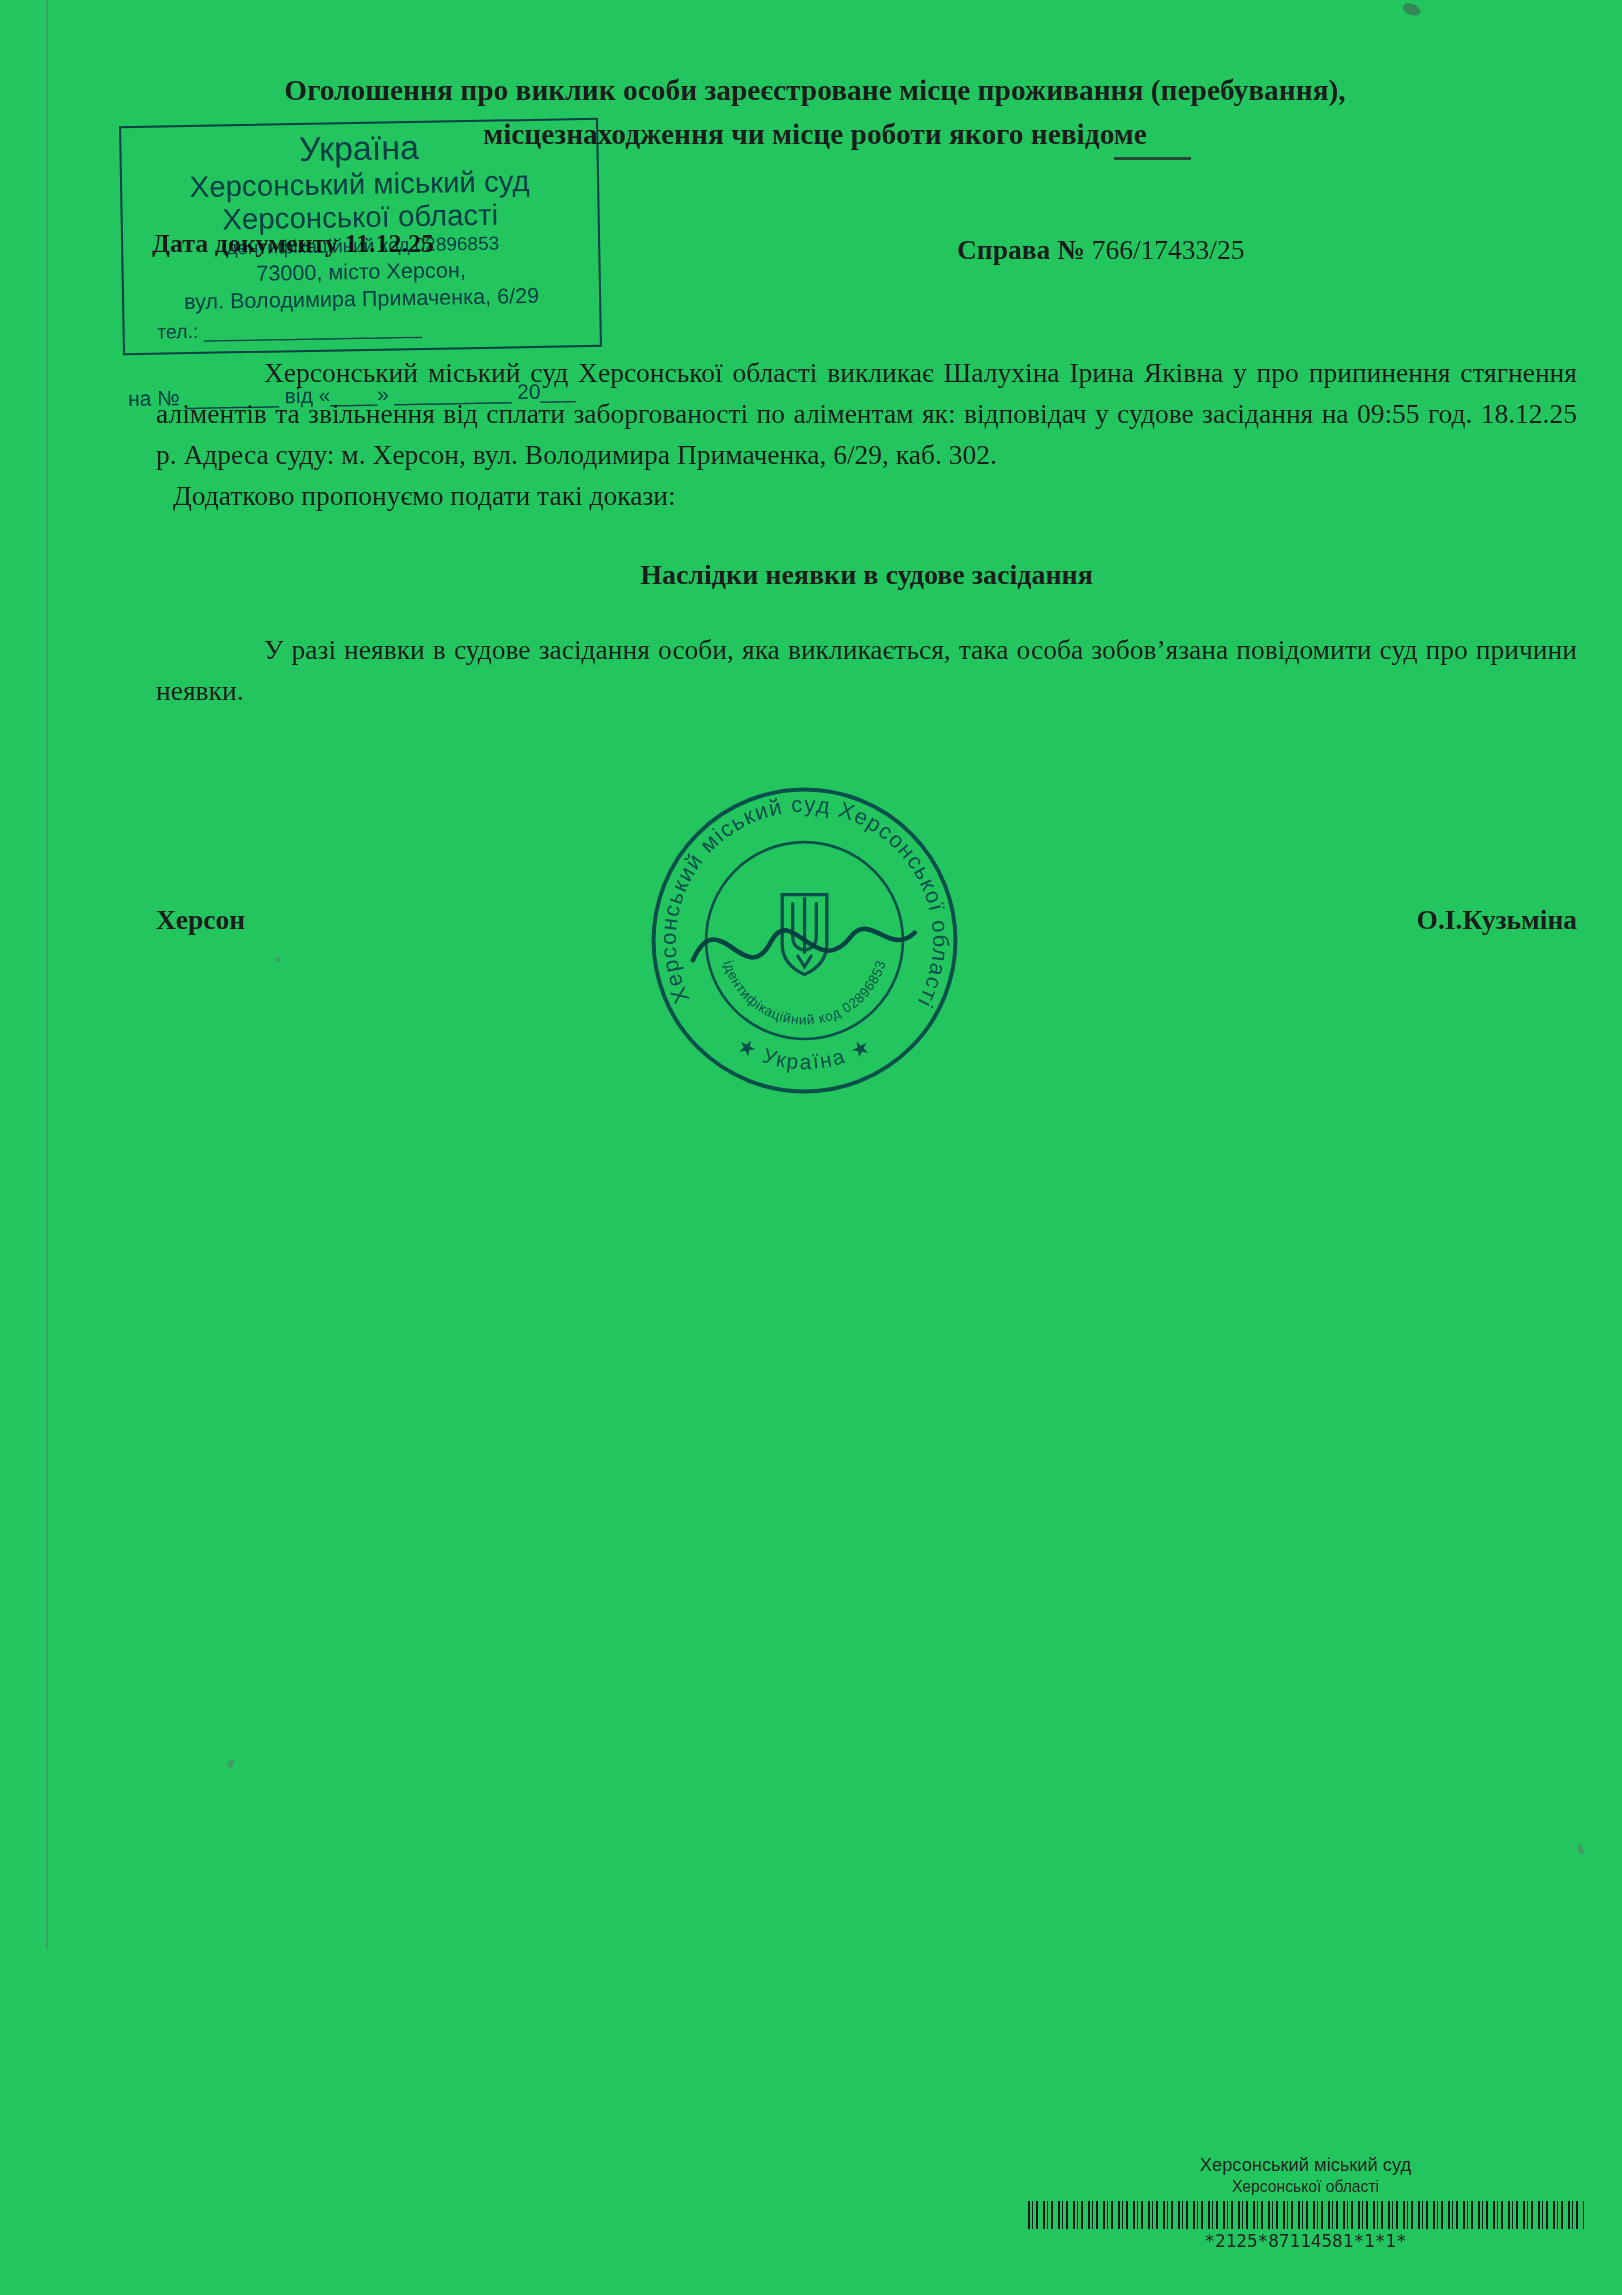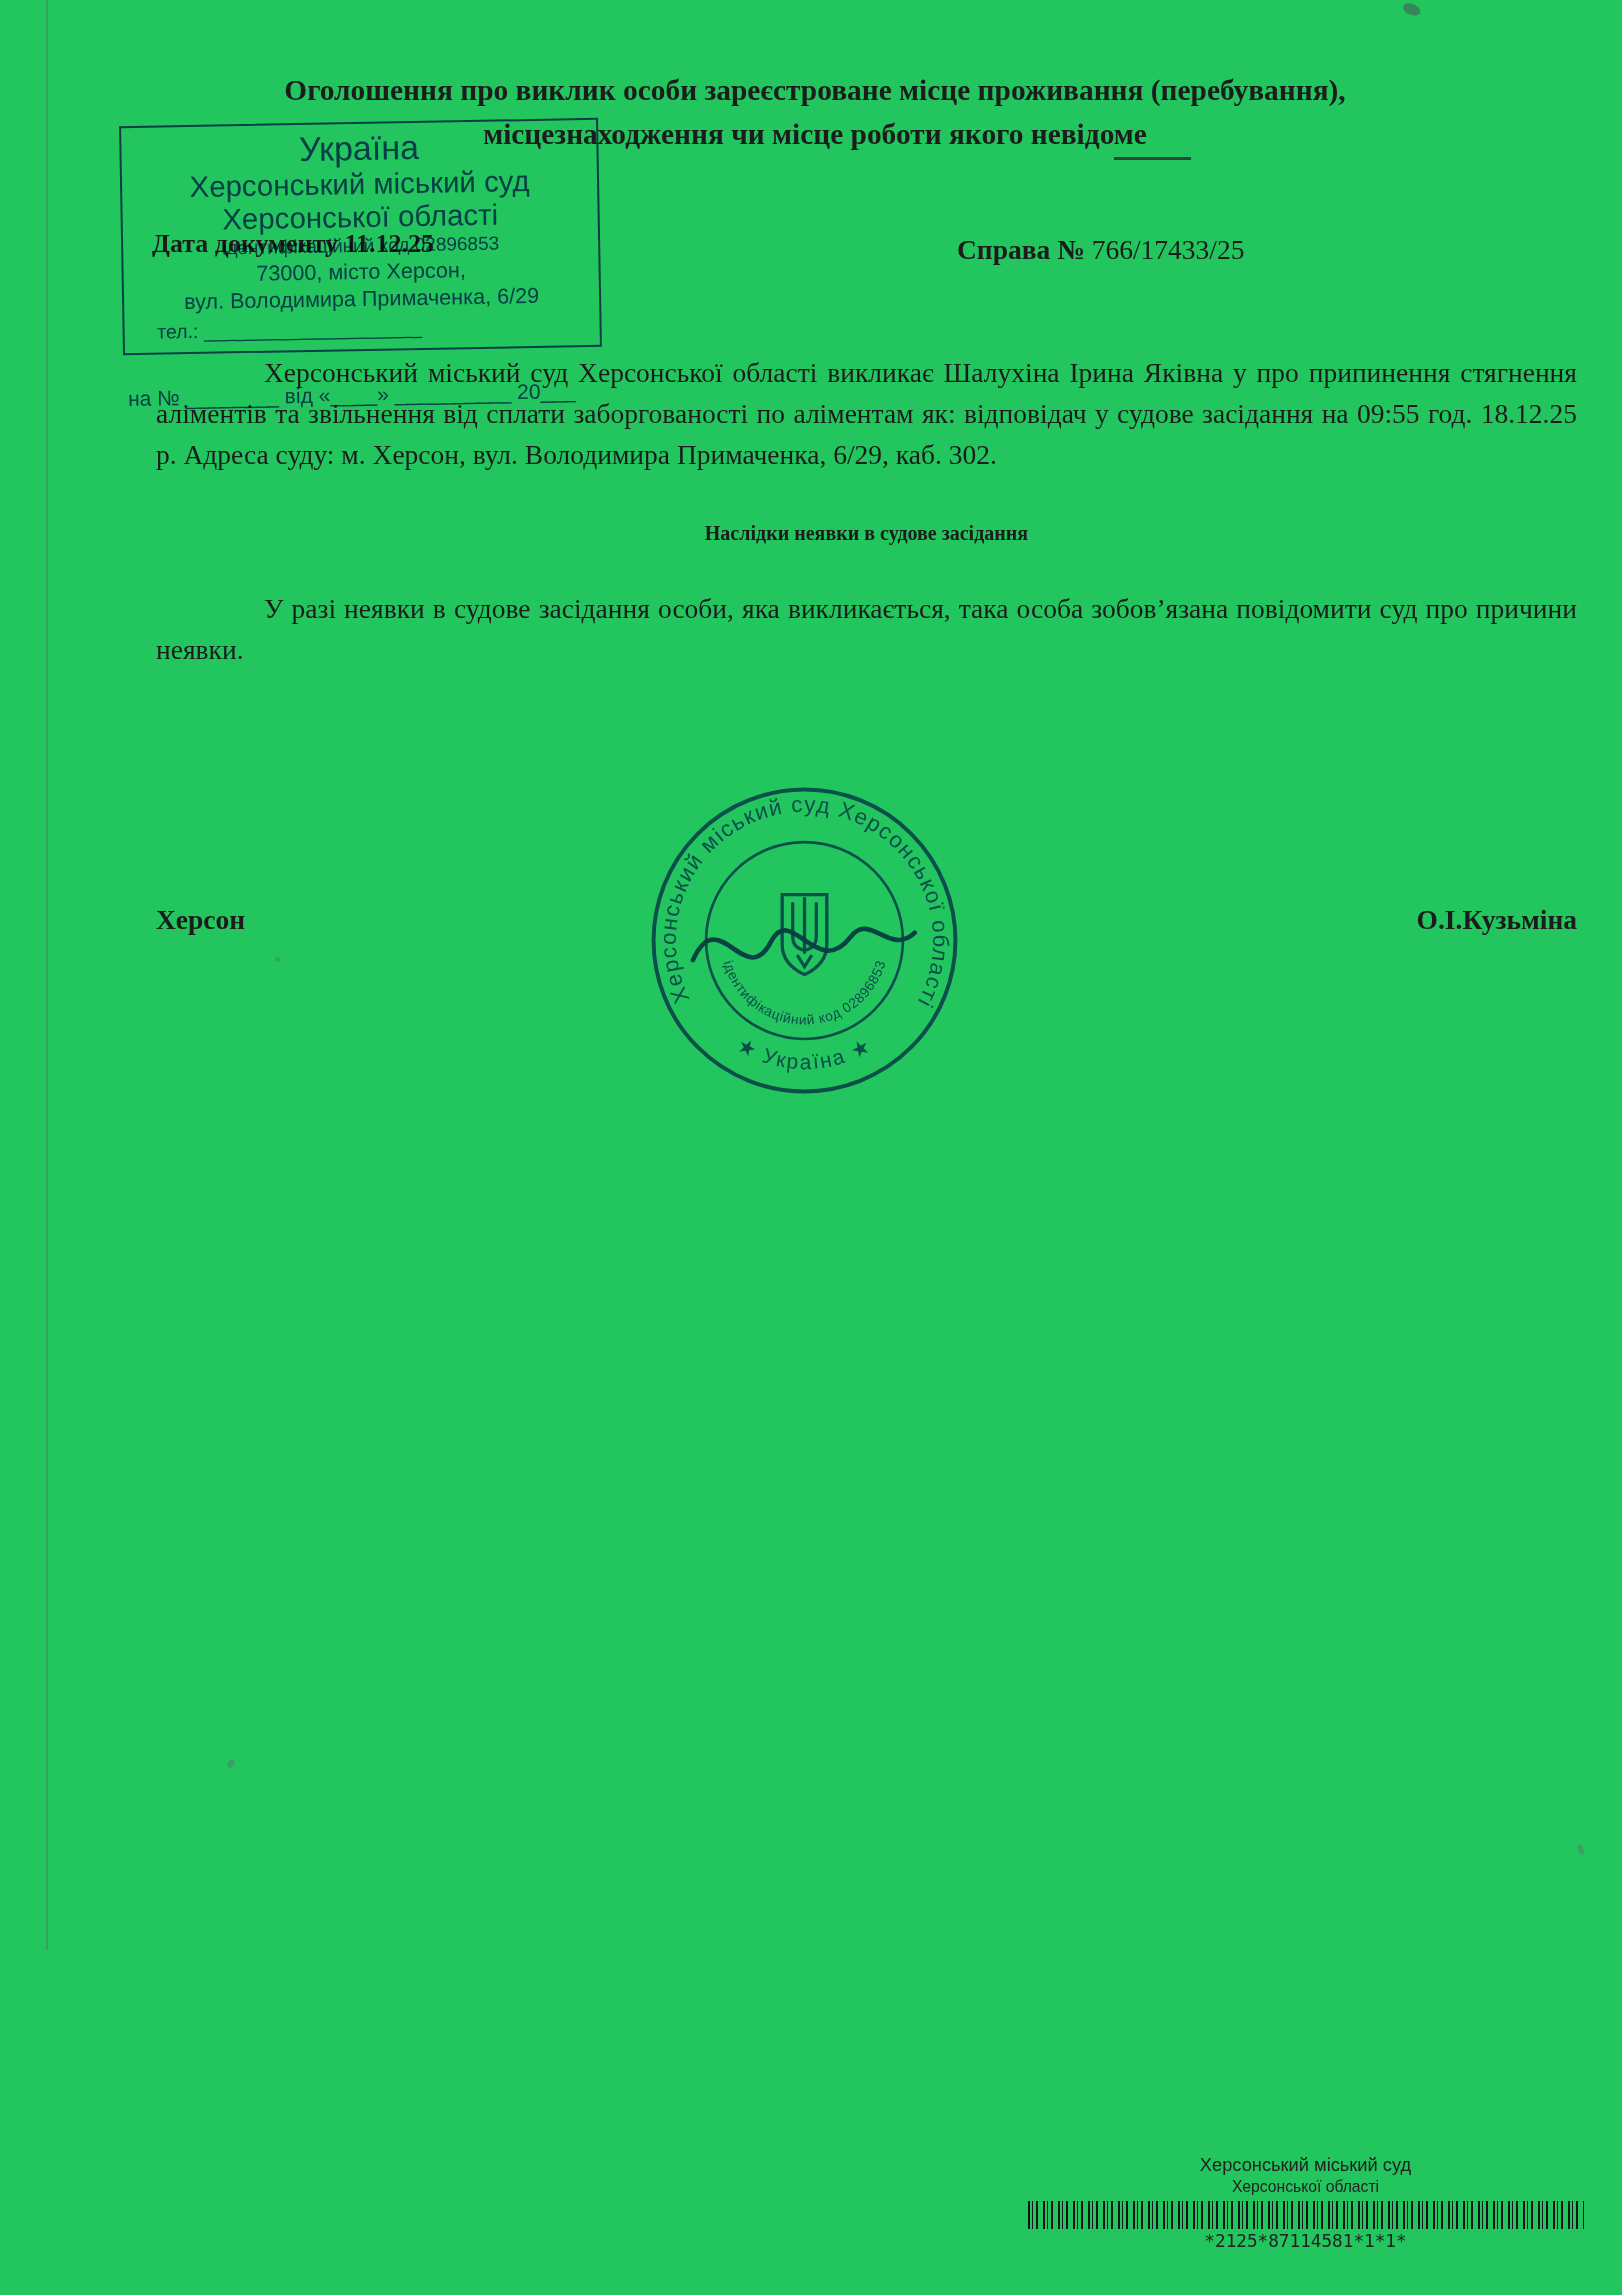--- a/index.html
+++ b/index.html
@@ -47,21 +47,21 @@
   }
   
   .date-doc{position:absolute;left:152px;top:229px;font-size:26px;font-weight:bold;z-index:2;}
   .case-no{position:absolute;left:957px;top:234px;font-size:27.5px;z-index:2;}
   .case-no .lbl{font-weight:bold;}
   
   .body-text{position:absolute;left:156px;top:352px;width:1421px;font-size:27.5px;line-height:41px;text-align:justify;z-index:2;}
   .body-text p{margin:0;}
   .p-indent{text-indent:108px;}
   .p-evidence{margin-top:3.9px;padding-left:17px;text-align:left;}
-  .section-heading{text-align:center;font-size:20px;font-weight:bold;margin:38px 0 34px;}
+  .section-heading{text-align:center;font-size:28px;font-weight:bold;margin:38px 0 34px;}
   
   .sign-row{position:absolute;left:156px;top:904px;width:1421px;display:flex;justify-content:space-between;font-weight:bold;font-size:27.5px;z-index:2;}
   
   .round-stamp{position:absolute;left:647px;top:783px;width:315px;height:315px;mix-blend-mode:multiply;opacity:.92;z-index:3;}
   .round-stamp text{font-family:"Liberation Sans",sans-serif;fill:#4059c4;}
   .rs-ring-text{font-size:34px;letter-spacing:2px;}
   .rs-bottom-text{font-size:32px;letter-spacing:3px;}
   .rs-inner-text{font-size:21px;letter-spacing:1px;}
   
   .footer{position:absolute;left:1011px;top:2153px;width:589px;text-align:center;font-family:"Liberation Sans",sans-serif;color:#222;}
@@ -109,20 +109,21 @@
     <span>Дата документу</span>
     <span>11.12.25</span>
   </div>
   <div class="case-no">
     <span class="lbl">Справа №</span>
     <span>766/17433/25</span>
   </div>
 
   <div class="body-text">
     <p class="p-indent">Херсонський міський суд Херсонської області викликає Шалухіна Ірина Яківна  у про припинення стягнення аліментів та звільнення від сплати заборгованості по аліментам   як: відповідач у судове засідання  на  09:55 год. 18.12.25 р. Адреса суду: м. Херсон, вул. Володимира Примаченка, 6/29, каб. 302.</p>
+    <p class="p-evidence">Додатково пропонуємо подати такі докази:</p>
     <div class="section-heading">Наслідки неявки в судове засідання</div>
     <p class="p-indent">У разі неявки в судове засідання особи, яка викликається, така особа зобов’язана повідомити суд про причини неявки.</p>
   </div>
 
   <div class="sign-row">
     <span>Херсон</span>
     <span>О.І.Кузьміна</span>
   </div>
 
   <div class="round-stamp">

